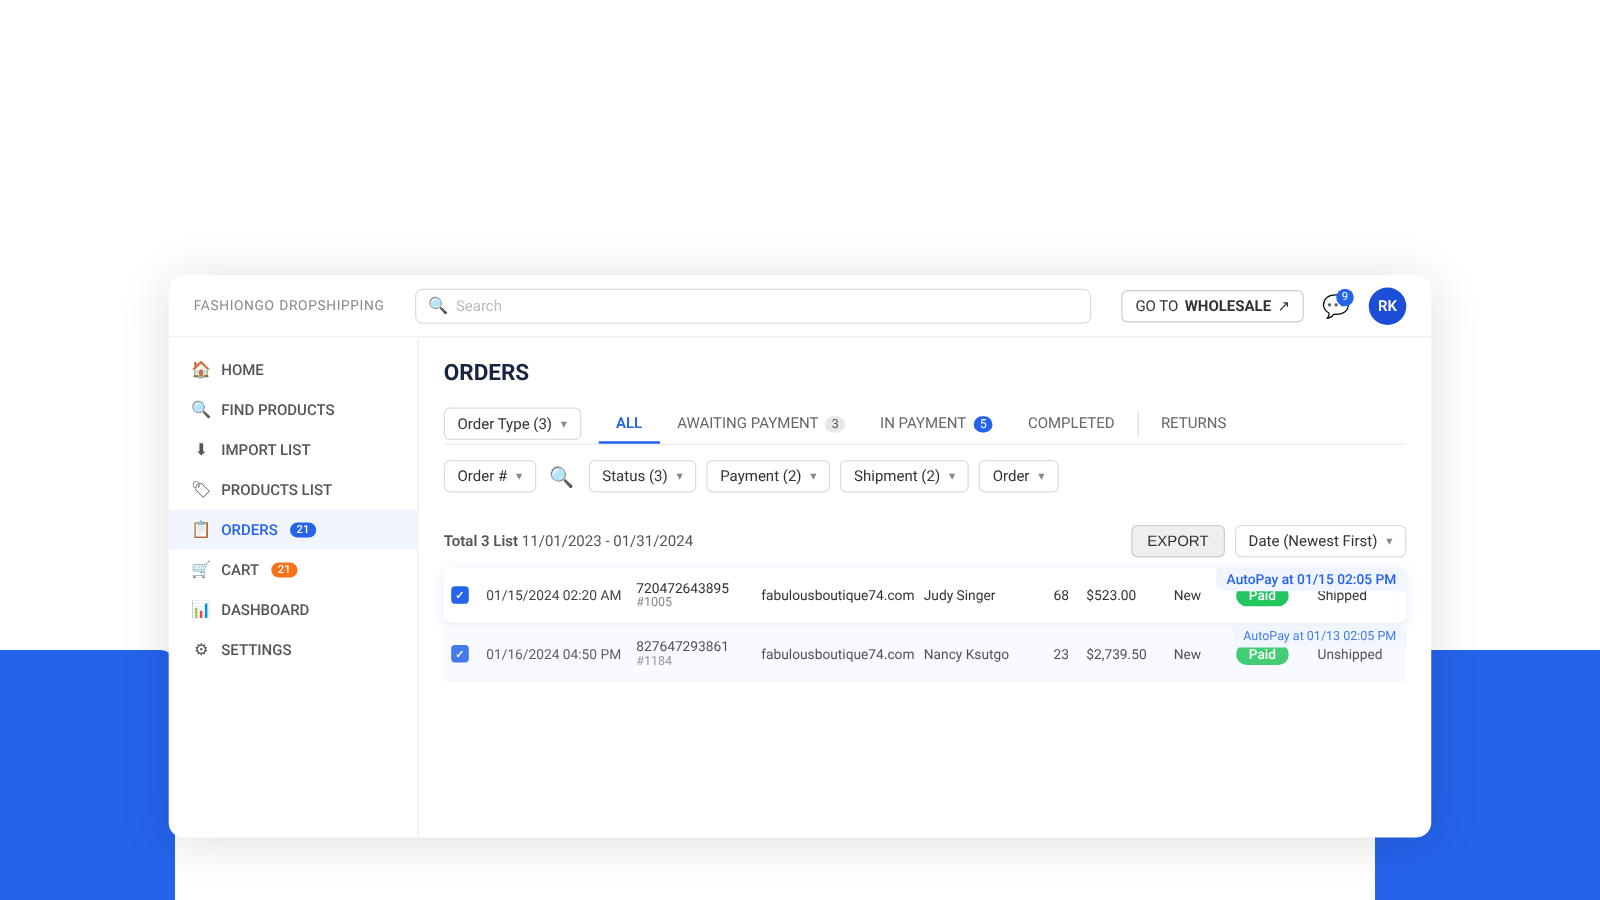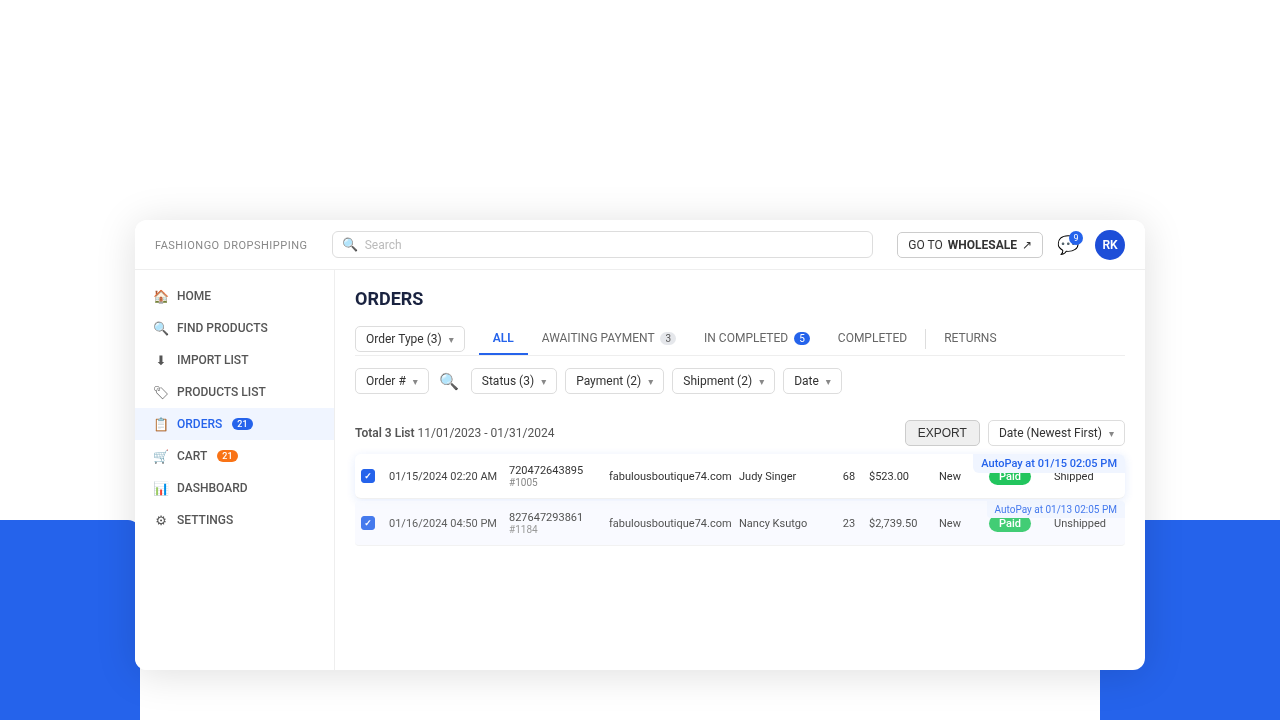--- a/index.html
+++ b/index.html
@@ -520,21 +520,21 @@
               <span class="chevron">▾</span>
             </div>
             <div class="tab active">
               <span>ALL</span>
             </div>
             <div class="tab">
               <span>AWAITING PAYMENT</span>
               <span class="tab-badge">3</span>
             </div>
             <div class="tab">
-              <span>IN COMPLETED</span>
+              <span>IN PAYMENT</span>
               <span class="tab-badge blue">5</span>
             </div>
             <div class="tab">
               <span>COMPLETED</span>
             </div>
             <div class="tab-divider"></div>
             <div class="tab returns">
               <span>RETURNS</span>
             </div>
           </div>
@@ -553,21 +553,21 @@
             </div>
             <div class="filter-select">
               <span>Payment (2)</span>
               <span class="chevron">▾</span>
             </div>
             <div class="filter-select">
               <span>Shipment (2)</span>
               <span class="chevron">▾</span>
             </div>
             <div class="filter-select">
-              <span>Date</span>
+              <span>Order</span>
               <span class="chevron">▾</span>
             </div>
           </div>
 
           <div class="summary-row">
             <div class="summary-text">
               <strong>Total 3 List</strong>
               <span>  </span>
               <span>11/01/2023  -  01/31/2024</span>
             </div>

